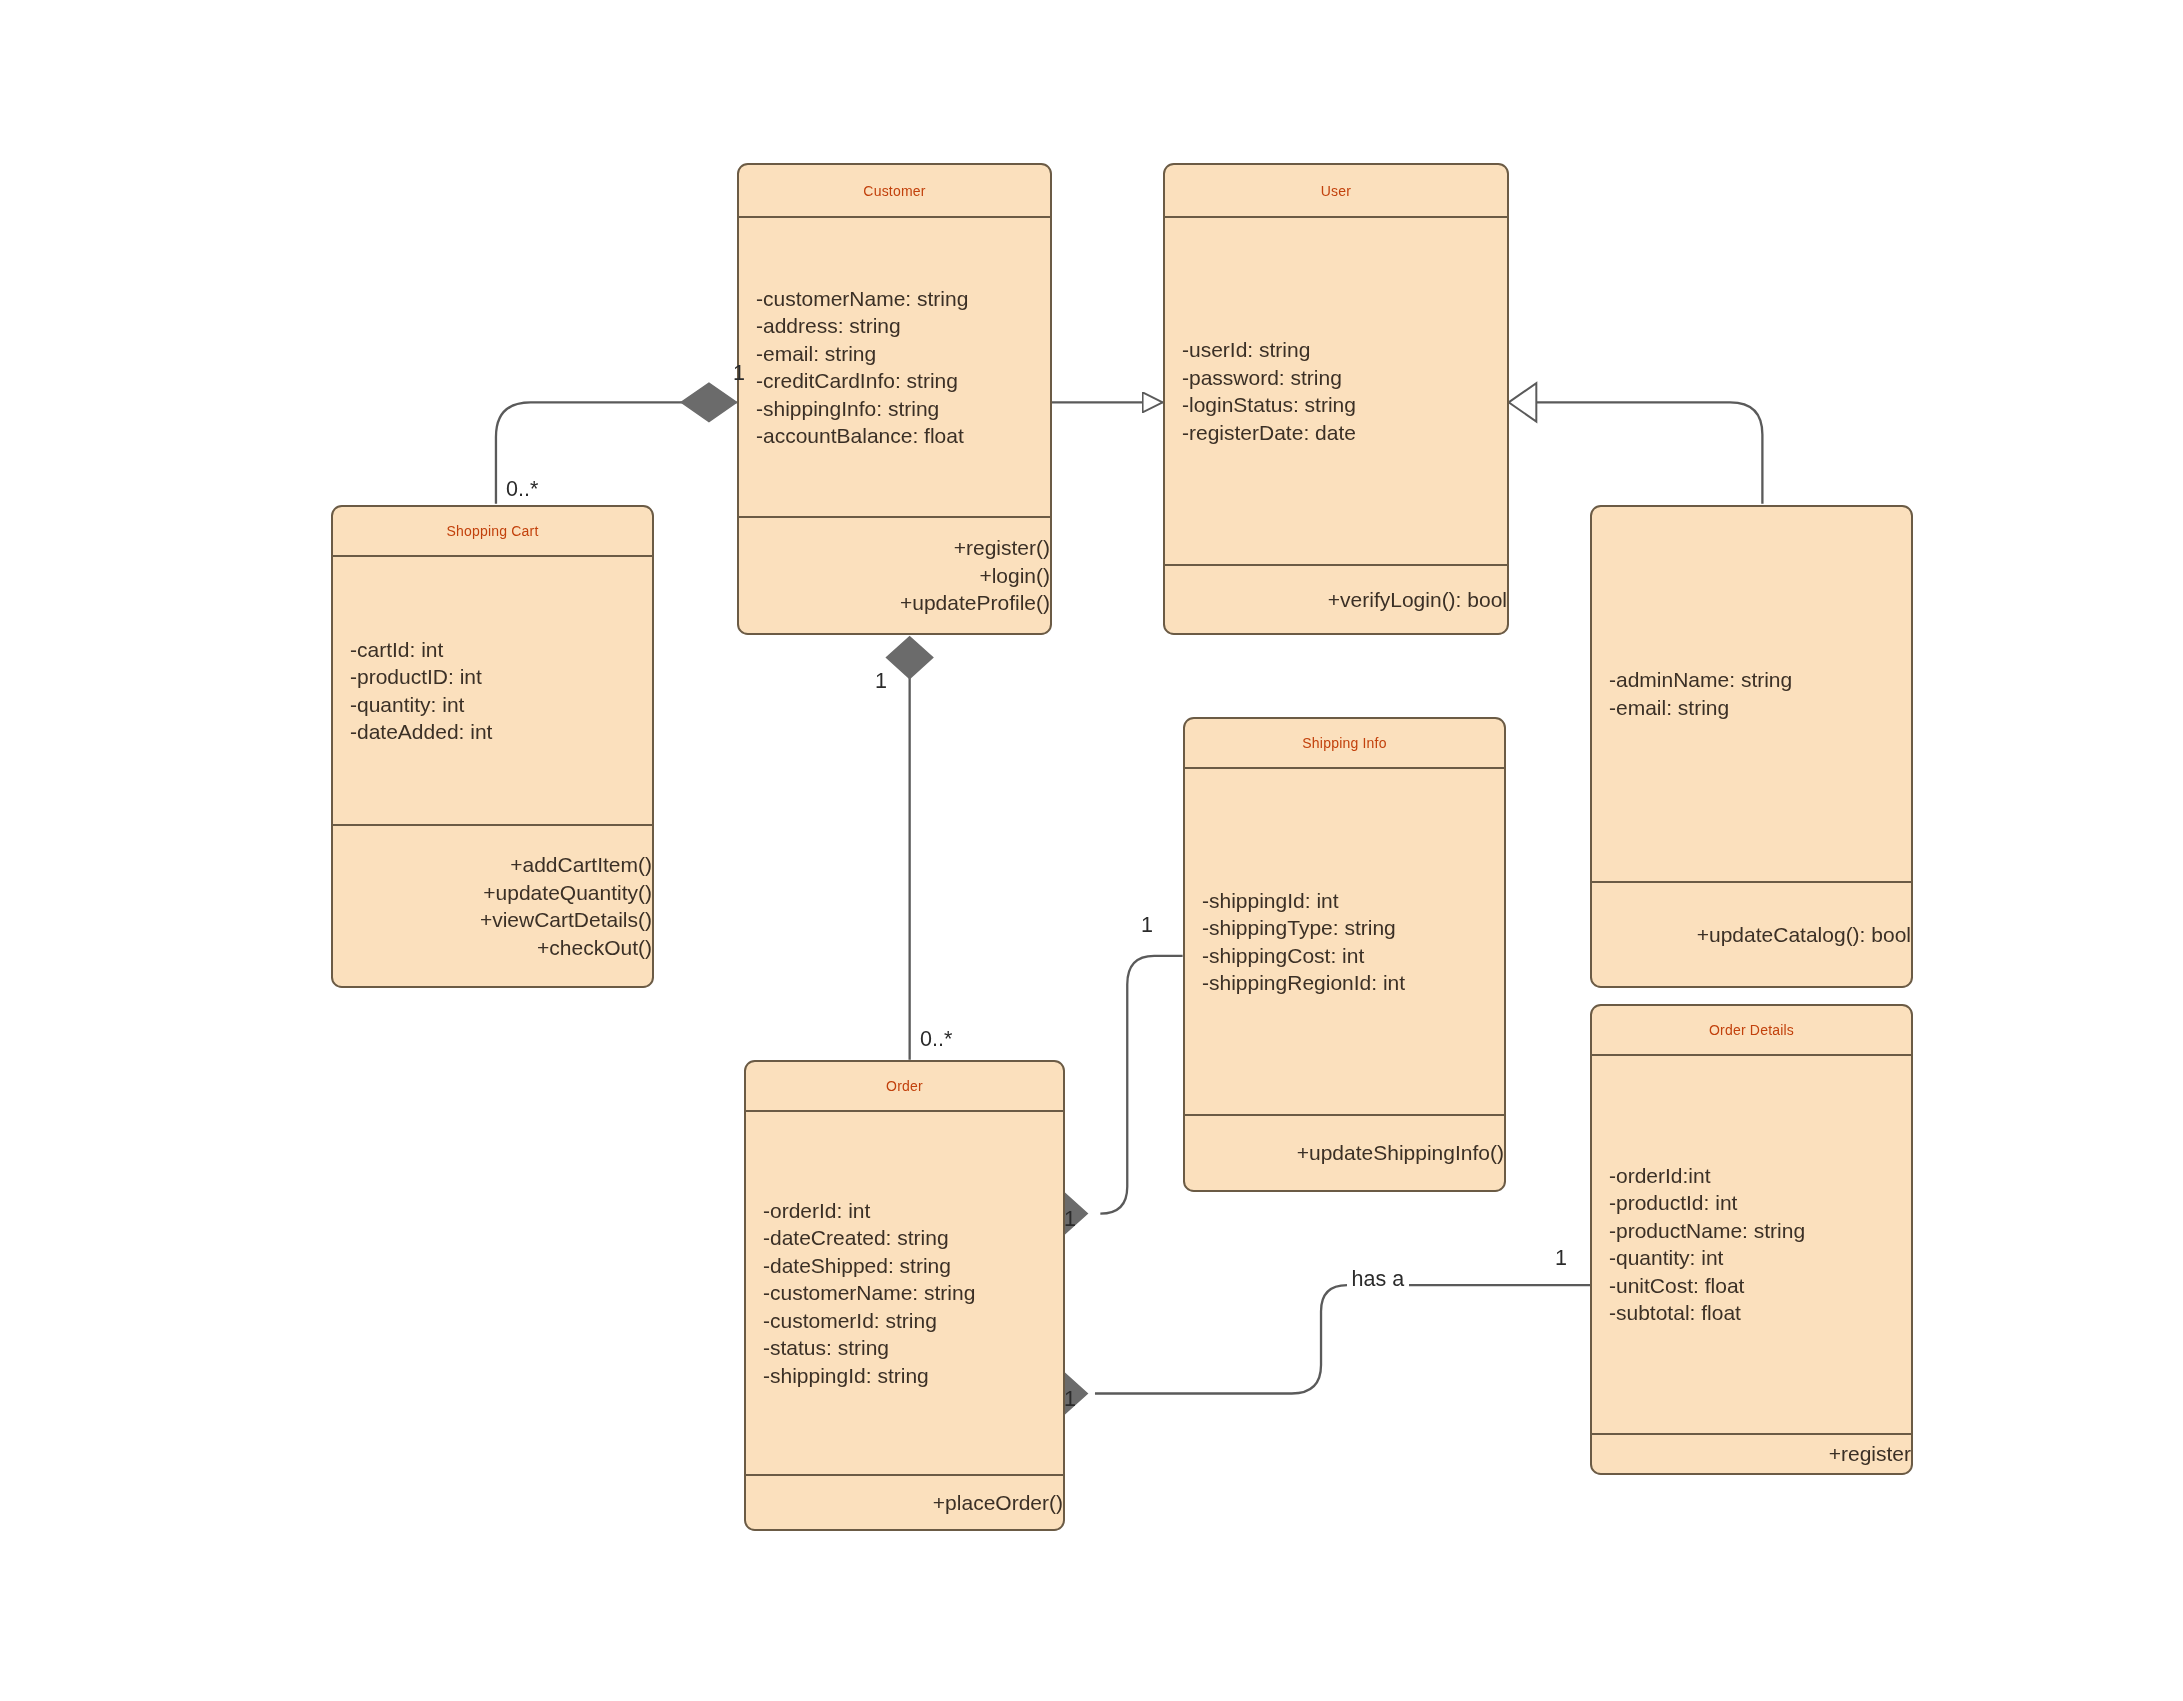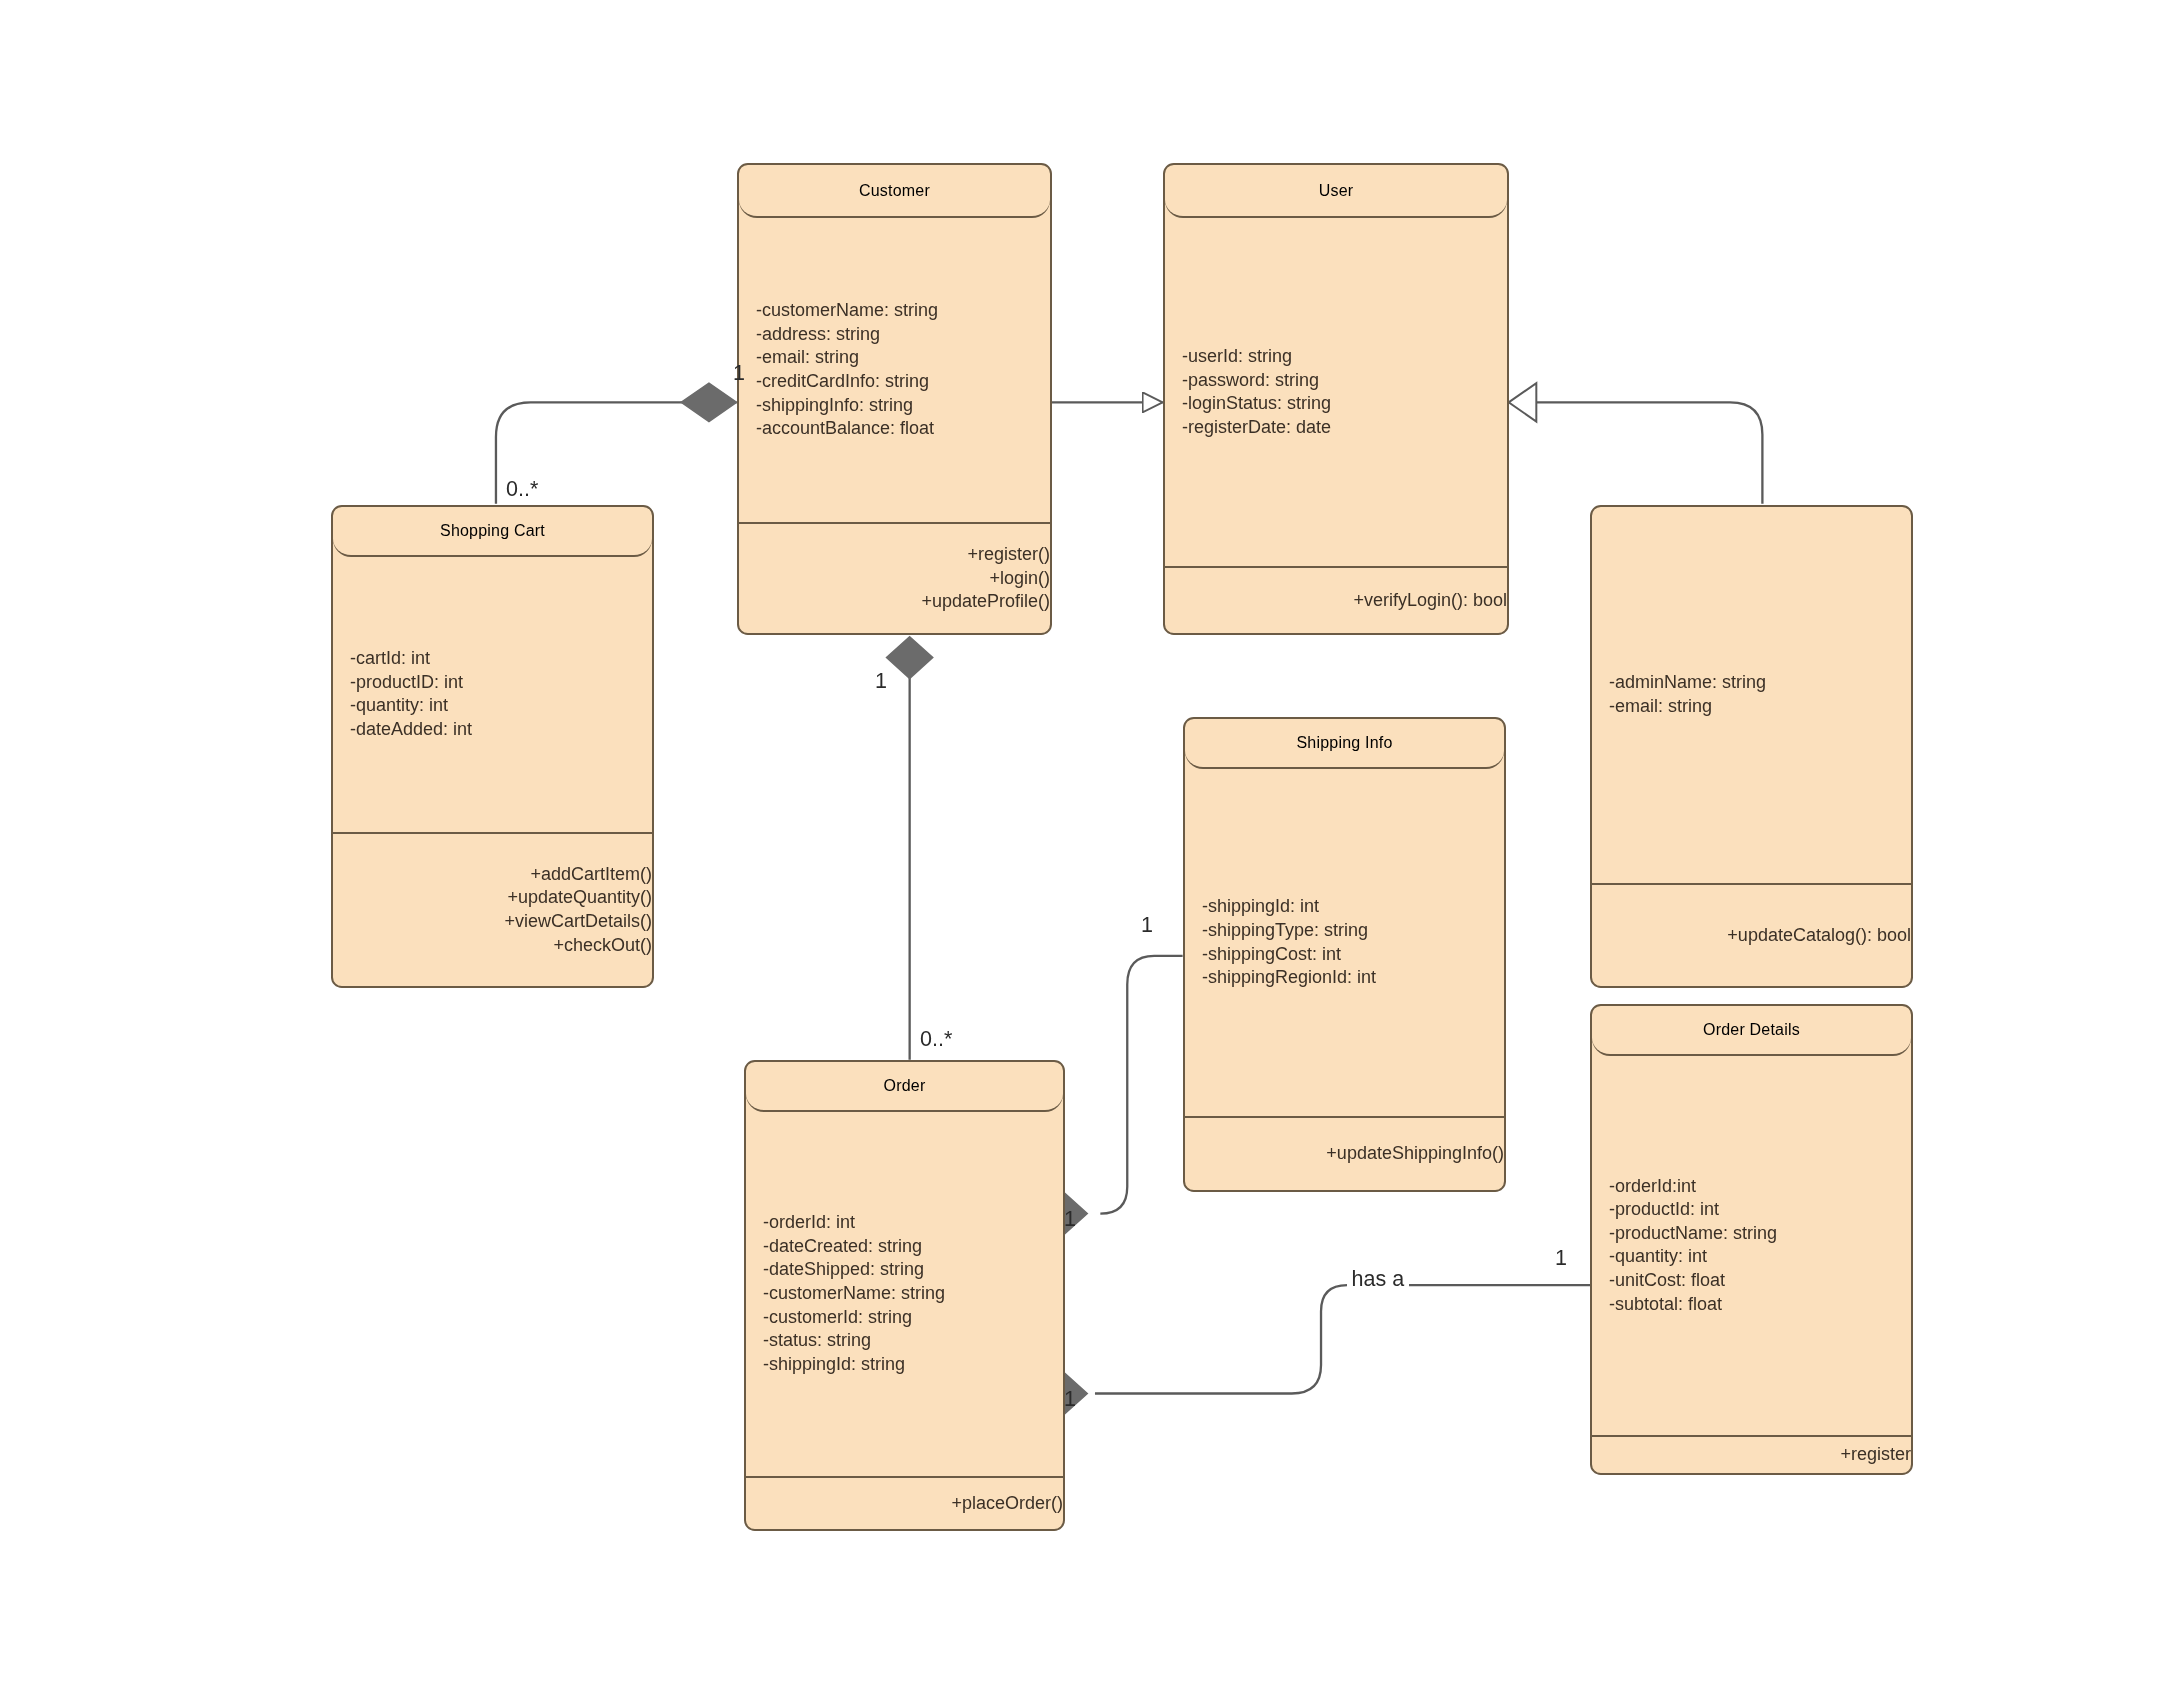--- a/index.html
+++ b/index.html
@@ -29,32 +29,31 @@
     flex-direction: column;
     overflow: hidden;
     z-index: 5;
   }
   .uml-header {
     flex: 0 0 auto;
     display: flex;
     align-items: center;
     justify-content: center;
     border-bottom: 2.3px solid #6B5B45;
-    font-size: 16px;
-    color: #000000;
+    font-size: 14px;
+    color: #c2410c;
     letter-spacing: 0.2px;
-    border-radius: 18px;
   }
   .uml-attrs, .uml-ops {
     box-sizing: border-box;
     display: flex;
     flex-direction: column;
     justify-content: center;
     padding-left: 17px;
-    font-size: 18px;
+    font-size: 21px;
     color: #3b3026;
     line-height: 1.31;
   }
   .uml-attrs {
     flex: 1 1 auto;
     border-bottom: 2.3px solid #6B5B45;
   }
   .uml-ops {
     flex: 0 0 auto;
     align-items: flex-end;

